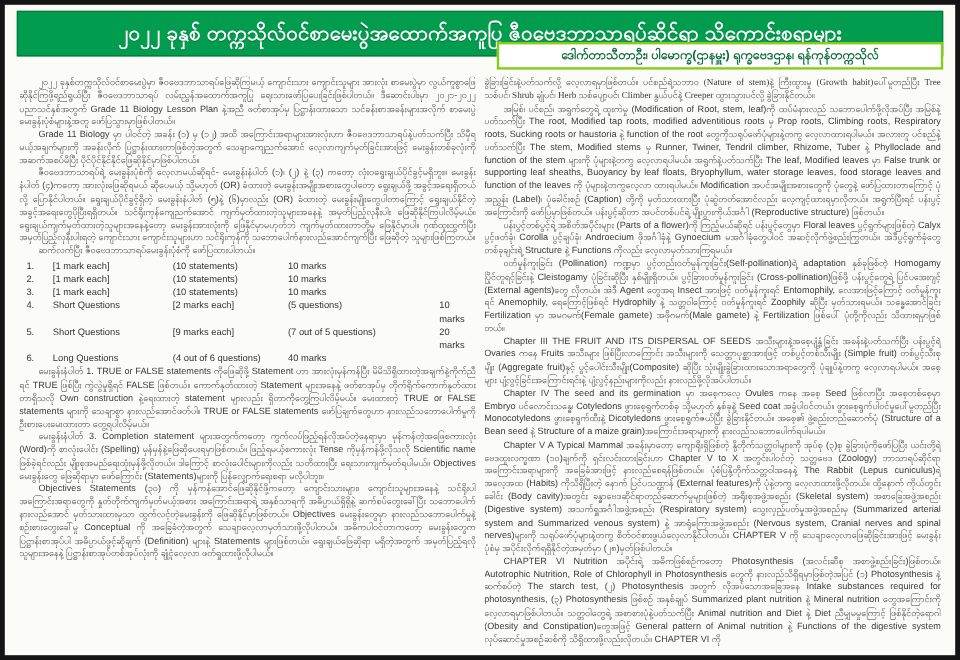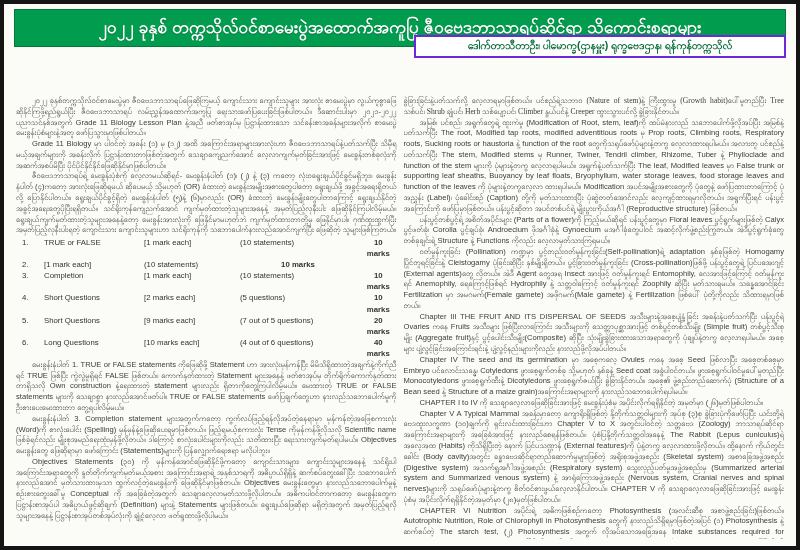--- a/index.html
+++ b/index.html
@@ -22,83 +22,82 @@
     display:flex;align-items:center;justify-content:center;
     box-sizing:border-box;
   }
   .banner-title{
     color:#ffffff;font-weight:bold;font-size:17px;letter-spacing:.2px;
     white-space:nowrap;overflow:hidden;text-shadow:0 1px 0 rgba(0,0,0,.25);
     padding:0 8px;
   }
   .byline-box{
     position:absolute;right:10px;top:31px;width:372px;height:23px;
-    background:#ffffff;border:2px solid #6d28d9;
+    background:#ffffff;border:2px solid #84cc16;
     display:flex;align-items:center;justify-content:center;
     box-sizing:border-box;z-index:2;
   }
   .byline-text{
     color:#0a6b37;font-weight:bold;font-size:10.5px;white-space:nowrap;overflow:hidden;
   }
   .columns{
     position:absolute;left:12px;right:12px;top:60px;bottom:7px;
-    display:flex;gap:7px;margin-top:32px;
+    display:flex;gap:7px;
   }
   .col{
     flex:1 1 0;min-width:0;overflow:hidden;
     font-size:7.6px;line-height:1.42;color:#3c3c3c;
     text-align:justify;
   }
   .col p{margin:0;text-indent:16px;}
   .marks-table{margin:1px 0 1px 6px;}
   .marks-row{
     display:grid;
     grid-template-columns:18px 96px 92px 122px 1fr;
     column-gap:4px;
     font-size:7.8px;color:#333;
   }
-  .marks-row .total{text-align:center;padding-right:6px;font-weight:bold;}
+  .marks-row .total{text-align:left;padding-right:6px;}
 </style>
 </head>
 <body>
 
 <div class="page">
 
   <div class="banner">
     <div class="banner-title">၂၀၂၂ ခုနှစ် တက္ကသိုလ်ဝင်စာမေးပွဲအထောက်အကူပြု ဇီဝဗေဒဘာသာရပ်ဆိုင်ရာ သိကောင်းစရာများ</div>
   </div>
 
   <div class="byline-box">
     <div class="byline-text">ဒေါက်တာသီတာဦး၊ ပါမောက္ခ(ဌာနမှူး) ရုက္ခဗေဒဌာန၊ ရန်ကုန်တက္ကသိုလ်</div>
   </div>
 
   <div class="columns">
 
     <div class="col">
       <p>၂၀၂၂ ခုနှစ်တက္ကသိုလ်ဝင်စာမေးပွဲမှာ ဇီဝဗေဒဘာသာရပ်ဖြေဆိုကြမယ့် ကျောင်းသား ကျောင်းသူများ အားလုံး စာမေးပွဲမှာ လွယ်ကူစွာဖြေဆိုနိုင်ကြဖို့ရည်ရွယ်ပြီး ဇီဝဗေဒဘာသာရပ် လမ်းညွှန်အထောက်အကူပြု ရေးသားဖော်ပြပေးခြင်းဖြစ်ပါတယ်။ ဒီဆောင်းပါးမှာ ၂၀၂၁-၂၀၂၂ ပညာသင်နှစ်အတွက် Grade 11 Biology Lesson Plan နဲ့အညီ ဖတ်စာအုပ်မှ ပြဋ္ဌာန်းထားသော သင်ခန်းစာအခန်းများအလိုက် စာမေးပွဲမေးခွန်းပုံစံများနဲ့အတူ ဖော်ပြသွားမှာဖြစ်ပါတယ်။</p>
       <p>Grade 11 Biology မှာ ပါဝင်တဲ့ အခန်း (၁) မှ (၁၂) အထိ အကြောင်းအရာများအားလုံးဟာ ဇီဝဗေဒဘာသာရပ်နဲ့ပတ်သက်ပြီး သိမှီရမယ့်အချက်များကို အခန်းလိုက် ပြဋ္ဌာန်းထားတာဖြစ်တဲ့အတွက် သေချာကျေညက်အောင် လေ့လာကျက်မှတ်ခြင်းအားဖြင့် မေးခွန်းတစ်ခုလုံးကို အဆက်အစပ်မိပြီး ပိုင်ပိုင်နိုင်နိုင်ဖြေဆိုနိုင်မှာဖြစ်ပါတယ်။</p>
       <p>ဇီဝဗေဒဘာသာရပ်ရဲ့ မေးခွန်းပုံစံကို လေ့လာမယ်ဆိုရင်- မေးခွန်းနံပါတ် (၁)၊ (၂) နဲ့ (၃) ကတော့ လုံးဝရွေးချယ်ပိုင်ခွင့်မရှိဘူး။ မေးခွန်းနံပါတ် (၄)ကတော့ အားလုံးဖြေဆိုရမယ် ဆိုပေမယ့် သို့မဟုတ် (OR) ခံထားတဲ့ မေးခွန်းအမျိုးအစားတွေပါတော့ ရွေးချယ်ဖို့ အခွင့်အရေးရှိတယ်လို့ ပြောနိုင်ပါတယ်။ ရွေးချယ်ပိုင်ခွင့်ရှိတဲ့ မေးခွန်းနံပါတ် (၅)နဲ့ (၆)မှာလည်း (OR) ခံထားတဲ့ မေးခွန်းမျိုးတွေပါတာကြောင့် ရွေးချယ်နိုင်တဲ့ အခွင့်အရေးတွေပိုပြီးရရှိတယ်။ သင်ရိုးကုန်ကျေညက်အောင် ကျက်မှတ်ထားတဲ့သူများအနေနဲ့ အမှတ်ပြည့်လုနီးပါး ဖြေဆိုနိုင်ကြပါလိမ့်မယ်။ ရွေးချယ်ကျက်မှတ်ထားတဲ့သူများအနေနဲ့တော့ မေးခွန်းအားလုံးကို ဖြေနိုင်မှာမဟုတ်ဘဲ ကျက်မှတ်ထားတာတို့မှ ဖြေနိုင်မှာပါ။ ဂုဏ်ထူးထွက်ပြီး အမှတ်ပြည့်လုနီးပါးရတဲ့ ကျောင်းသား ကျောင်းသူများဟာ သင်ရိုးကုန်ကို သဘောပေါက်နားလည်အောင်ကျက်ပြီး ဖြေဆိုတဲ့ သူများဖြစ်ကြတယ်။</p>
+      <p>ဆက်လက်ပြီး ဇီဝဗေဒဘာသာရပ်မေးခွန်းပုံစံကို ဖော်ပြထားပါတယ်။</p>
 
       <div class="marks-table">
         <div class="marks-row">
           <span>1.</span>
-          <span>TRUE or FALSE</span>
           <span>[1 mark each]</span>
           <span>(10 statements)</span>
           <span class="total">10 marks</span>
         </div>
         <div class="marks-row">
           <span>2.</span>
           <span>[1 mark each]</span>
           <span>(10 statements)</span>
           <span class="total">10 marks</span>
         </div>
         <div class="marks-row">
           <span>3.</span>
-          <span>Completion</span>
           <span>[1 mark each]</span>
           <span>(10 statements)</span>
           <span class="total">10 marks</span>
         </div>
         <div class="marks-row">
           <span>4.</span>
           <span>Short Questions</span>
           <span>[2 marks each]</span>
           <span>(5 questions)</span>
           <span class="total">10 marks</span>
@@ -106,39 +105,37 @@
         <div class="marks-row">
           <span>5.</span>
           <span>Short Questions</span>
           <span>[9 marks each]</span>
           <span>(7 out of 5 questions)</span>
           <span class="total">20 marks</span>
         </div>
         <div class="marks-row">
           <span>6.</span>
           <span>Long Questions</span>
-          <span>[10 marks each]</span>
           <span>(4 out of 6 questions)</span>
           <span class="total">40 marks</span>
         </div>
       </div>
 
       <p>မေးခွန်းနံပါတ် 1. TRUE or FALSE statements ကိုဖြေဆိုဖို့ Statement ဟာ အားလုံးမှန်ကန်ပြီး မိမိသိရှိထားတဲ့အချက်နဲ့ကိုက်ညီရင် TRUE ဖြစ်ပြီး ကွဲလွဲမှုရှိရင် FALSE ဖြစ်တယ်။ ကောက်နုတ်ထားတဲ့ Statement များအနေနဲ့ ဖတ်စာအုပ်မှ တိုက်ရိုက်ကောက်နုတ်ထားတာရှိသလို Own construction နဲ့ရေးထားတဲ့ statement များလည်း ရှိတာကိုတွေ့ကြပါလိမ့်မယ်။ မေးထားတဲ့ TRUE or FALSE statements များကို သေချာစွာ နားလည်အောင်ဖတ်ပါ။ TRUE or FALSE statements ဖော်ပြချက်တွေဟာ နားလည်သဘောပေါက်မှုကို ဦးစားပေးမေးထားတာ တွေ့ရပါလိမ့်မယ်။</p>
       <p>မေးခွန်းနံပါတ် 3. Completion statement များအတွက်ကတော့ ကွက်လပ်ဖြည့်ရန်လိုအပ်တဲ့နေရာမှာ မှန်ကန်တဲ့အဖြေစကားလုံး (Word)ကို စာလုံးပေါင်း (Spelling) မှန်မှန်နဲ့ဖြေဆိုပေးရမှာဖြစ်တယ်။ ဖြည့်ရမယ့်စကားလုံး Tense ကိုမှန်ကန်ဖို့လိုသလို Scientific name ဖြစ်ခဲ့ရင်လည်း မျိုးစုအမည်ရေးထုံးမှန်ဖို့လိုတယ်။ ဒါကြောင့် စာလုံးပေါင်းများကိုလည်း သတိထားပြီး ရေးသားကျက်မှတ်ရပါမယ်။ Objectives မေးခွန်းတွေ ဖြေဆိုရာမှာ ဖော်ကြောင်း (Statements)များကို ပြန်လျှောက်ရေးစရာ မလိုပါဘူး။</p>
       <p>Objectives Statements (၃၀) ကို မှန်ကန်အောင်ဖြေဆိုနိုင်ဖို့ကတော့ ကျောင်းသားများ၊ ကျောင်းသူများအနေနဲ့ သင်ရိုးပါ အကြောင်းအရာတွေကို နှုတ်တိုက်ကျက်မှတ်မယ့်အစား အကြောင်းအရာရဲ့ အနှစ်သာရကို အဓိပ္ပာယ်ရှိရှိနဲ့ ဆက်စပ်တွေးခေါ်ပြီး သဘောပေါက်နားလည်အောင် မှတ်သားထားမှသာ ထွက်လင့်တဲ့မေးခွန်းကို ဖြေဆိုနိုင်မှာဖြစ်တယ်။ Objectives မေးခွန်းတွေမှာ နားလည်သဘောပေါက်မှုနဲ့ စဉ်းစားတွေးခေါ်မှု Conceptual ကို အခြေခံတဲ့အတွက် သေချာလေ့လာမှတ်သားဖို့လိုပါတယ်။ အဓိကပါဝင်တာကတော့ မေးခွန်းတွေက ပြဋ္ဌာန်းစာအုပ်ပါ အဓိပ္ပာယ်ဖွင့်ဆိုချက် (Definition) များနဲ့ Statements များဖြစ်တယ်။ ရွေးချယ်ဖြေဆိုရာ မရှိတဲ့အတွက် အမှတ်ပြည့်ရလိုသူများအနေနဲ့ ပြဋ္ဌာန်းစာအုပ်တစ်အုပ်လုံးကို ချုံ့ငုံလေ့လာ ဖတ်ရှုထားဖို့လိုပါမယ်။</p>
 
     </div>
 
     <div class="col">
       <p style="text-indent:0;font-family:Liberation Serif, serif;">ခွဲခြားခြင်းနဲ့ပတ်သက်လို့ လေ့လာရမှာဖြစ်တယ်။ ပင်စည်ရဲ့သဘာဝ (Nature of stem)နဲ့ ကြီးထွားမှု (Growth habit)ပေါ်မူတည်ပြီး Tree သစ်ပင်၊ Shrub ချုံပင်၊ Herb သစ်ပျော့ပင်၊ Climber နွယ်ပင်နဲ့ Creeper ထွားသွားပင်လို့ ခွဲခြားနိုင်တယ်။</p>
       <p>အမြစ်၊ ပင်စည်၊ အရွက်တွေရဲ့ ထူးကဲမှု (Modification of Root, stem, leaf)ကို ထပ်မံနားလည် သဘောပေါက်ဖို့လိုအပ်ပြီး အမြစ်နဲ့ပတ်သက်ပြီး The root, Modified tap roots, modified adventitious roots မှ Prop roots, Climbing roots, Respiratory roots, Sucking roots or haustoria နဲ့ function of the root တွေကိုသရုပ်ဖော်ပုံများနဲ့တကွ လေ့လာထားရပါမယ်။ အလားတူ ပင်စည်နဲ့ပတ်သက်ပြီး The stem, Modified stems မှ Runner, Twiner, Tendril climber, Rhizome, Tuber နဲ့ Phylloclade and function of the stem များကို ပုံများနဲ့တကွ လေ့လာရပါမယ်။ အရွက်နဲ့ပတ်သက်ပြီး The leaf, Modified leaves မှာ False trunk or supporting leaf sheaths, Buoyancy by leaf floats, Bryophyllum, water storage leaves, food storage leaves and function of the leaves ကို ပုံများနဲ့တကွလေ့လာ ထားရပါမယ်။ Modification အပင်အမျိုးအစားတွေကို ပုံတွေနဲ့ ဖော်ပြထားတာကြောင့် ပုံအညွှန်း (Label)၊ ပုံခေါင်းစဉ် (Caption) တို့ကို မှတ်သားထားပြီး ပုံဆွဲတတ်အောင်လည်း လေ့ကျင့်ထားရမှာလိုတယ်။ အရွက်ပြီးရင် ပန်းပွင့်အကြောင်းကို ဖော်ပြမှာဖြစ်တယ်။ ပန်းပွင့်ဆိုတာ အပင်တစ်ပင်ရဲ့ မျိုးပွားကိုယ်အင်္ဂါ (Reproductive structure) ဖြစ်တယ်။</p>
       <p>ပန်းပွင့်တစ်ပွင့်ရဲ့ အစိတ်အပိုင်းများ (Parts of a flower)ကို ကြည့်မယ်ဆိုရင် ပန်းပွင့်တွေမှာ Floral leaves ပွင့်ရွက်များဖြစ်တဲ့ Calyx ပွင့်ဖတ်ခုံ၊ Corolla ပွင့်ချပ်ခုံ၊ Androecium ဖိုအင်္ဂါခုံနဲ့ Gynoecium မအင်္ဂါခုံတွေပါဝင် အဆင့်လိုက်ဖွဲ့စည်းကြွတယ်။ အဲဒီပွင့်ရွက်ခုံတွေ တစ်ခုချင်းရဲ့ Structure နဲ့ Functions ကိုလည်း လေ့လာမှတ်သားကြရမယ်။</p>
       <p>ဝတ်မှုန်ကူးခြင်း (Pollination) ကဏ္ဍမှာ ပွင့်တည်းဝတ်မှုန်ကူးခြင်း(Self-pollination)ရဲ့ adaptation နှစ်ခုဖြစ်တဲ့ Homogamy ပြိုင်တူရင့်ခြင်းနဲ့ Cleistogamy ပုံခြင်းဆိုပြီး နှစ်မျိုးရှိတယ်။ ပွင့်ခြားဝတ်မှုန်ကူးခြင်း (Cross-pollination)ဖြစ်ဖို့ ပန်းပွင့်တွေရဲ့ ပြင်ပအေးဂျင့် (External agents)တွေ လိုတယ်။ အဲဒီ Agent တွေအရ Insect အားဖြင့် ဝတ်မှုန်ကူးရင် Entomophily, လေအားဖြင့်ကြောင့် ဝတ်မှုန်ကူးရင် Anemophily, ရေကြောင့်ဖြစ်ရင် Hydrophily နဲ့ သတ္တဝါကြောင့် ဝတ်မှုန်ကူးရင် Zoophily ဆိုပြီး မှတ်သားရမယ်။ သန္ဓေအောင်ခြင်း Fertilization မှာ အမဂမက်(Female gamete) အဖိုဂမက်(Male gamete) နဲ့ Fertilization ဖြစ်ပေါ် ပုံတို့ကိုလည်း သိထားရမှာဖြစ်တယ်။</p>
       <p>Chapter III THE FRUIT AND ITS DISPERSAL OF SEEDS အသီးများနဲ့အစေ့ပျံ့နှံ့ခြင်း အခန်းနဲ့ပတ်သက်ပြီး ပန်းပွင့်ရဲ့ Ovaries ကနေ Fruits အသီးများ ဖြစ်ပြီးလာကြောင်း အသီးများကို သေတ္တာပုစ္ဆာအားဖြင့် တစ်ပွင့်တစ်သီးမျိုး (Simple fruit) တစ်ပွင့်သီးစုမျိုး (Aggregate fruit)နှင့် ပွင့်ပေါင်းသီးမျိုး(Composite) ဆိုပြီး သုံးမျိုးခွဲခြားထားသောအရာတွေကို ပုံချုပ်နဲ့တကွ လေ့လာရပါမယ်။ အစေ့များ ပျံ့လွင့်ခြင်းအကြောင်းရင်းနဲ့ ပျံ့လွင့်နည်းများကိုလည်း နားလည်ဖို့လိုအပ်ပါတယ်။</p>
       <p>Chapter IV The seed and its germination မှာ အစေ့ကလေ့ Ovules ကနေ အစေ့ Seed ဖြစ်လာပြီး အစေ့တစ်စေ့မှာ Embryo ပင်လောင်းသန္ဓေ၊ Cotyledons ဖွားစေ့ရွက်တစ်ခု သို့မဟုတ် နှစ်ခုနဲ့ Seed coat အခွံပါဝင်တယ်။ ဖွားစေ့ရွက်ပါဝင်မှုပေါ်မူတည်ပြီး Monocotyledons ဖွားစေ့ရွက်ထီးနဲ့ Dicotyledons ဖွားစေ့ရွက်ဇယ်ပြီး ခွဲခြားနိုင်တယ်။ အစေ့၏ ဖွဲ့စည်းတည်ဆောက်ပုံ (Structure of a Bean seed နဲ့ Structure of a maize grain)အကြောင်းအရာများကို နားလည်သဘောပေါက်ရပါမယ်။</p>
-      <p>CHAPTER I to IV ကို သေချာလေ့လာဖြေဆိုခြင်းအားဖြင့် မေးခွန်းပုံစံမှ အပိုင်းလိုက်ရရှိနိုင်တဲ့ အမှတ်မှာ (၂၆)မှတ်ဖြစ်ပါတယ်။</p>
       <p>Chapter V A Typical Mammal အခန်းမှာတော့ ကျောရိုးရှိဖြစ်တဲ့ နို့တိုက်သတ္တဝါများကို အုပ်စု (၃)စု ခွဲခြားပုံကိုဖော်ပြပြီး ယင်းတို့ရဲ့ ဗေဒထူးလက္ခဏာ (၁၀)ချက်ကို ရှင်းလင်းထားခြင်းဟာ Chapter V to X အတွင်းပါဝင်တဲ့ သတ္တဗေဒ (Zoology) ဘာသာရပ်ဆိုင်ရာ အကြောင်းအရာများကို အခြေခံအားဖြင့် နားလည်စေရန်ဖြစ်တယ်။ ပုံစံပြနို့တိုက်သတ္တဝါအနေနဲ့ The Rabbit (Lepus cuniculus)ရဲ့အလေ့အထ (Habits) ကိုသိရှိပြီးတဲ့ နောက် ပြင်ပသဏ္ဌာန် (External features)ကို ပုံနဲ့တကွ လေ့လာထားဖို့လိုတယ်။ ထို့နောက် ကိုယ်တွင်းခေါင်း (Body cavity)အတွင်း ခန္ဓာဗေဒဆိုင်ရာတည်ဆောက်မှုများဖြစ်တဲ့ အရိုးစုအဖွဲ့အစည်း (Skeletal system) အစာခြေအဖွဲ့အစည်း (Digestive system) အသက်ရှူအင်္ဂါအဖွဲ့အစည်း (Respiratory system) သွေးလှည့်ပတ်မှုအဖွဲ့အစည်းမှ (Summarized arterial system and Summarized venous system) နဲ့ အာရုံကြောအဖွဲ့အစည်း (Nervous system, Cranial nerves and spinal nerves)များကို သရုပ်ဖော်ပုံများနဲ့တကွ စိတ်ဝင်စားဖွယ်လေ့လာနိုင်ပါတယ်။ CHAPTER V ကို သေချာလေ့လာဖြေဆိုခြင်းအားဖြင့် မေးခွန်းပုံစံမှ အပိုင်းလိုက်ရရှိနိုင်တဲ့အမှတ်မှာ (၂၈)မှတ်ဖြစ်ပါတယ်။</p>
       <p>CHAPTER VI Nutrition အပိုင်းရဲ့ အဓိကဖြစ်စဉ်ကတော့ Photosynthesis (အလင်းဆီစု အစာဖွဲ့စည်းခြင်း)ဖြစ်တယ်။ Autotrophic Nutrition, Role of Chlorophyll in Photosynthesis တွေကို နားလည်သိရှိရမှာဖြစ်တဲ့အပြင် (၁) Photosynthesis နဲ့ ဆက်စပ်တဲ့ The starch test, (၂) Photosynthesis အတွက် လိုအပ်သောအခြေအနေ Intake substances required for photosynthesis, (၃) Photosynthesis ဖြစ်စဉ် အနှစ်ချုပ် Summarized plant nutrition နဲ့ Mineral nutrition တွေအကြောင်းကို လေ့လာရမှာဖြစ်ပါတယ်။ သတ္တဝါတွေရဲ့ အစာစားပုံနဲ့ပတ်သက်ပြီး Animal nutrition and Diet နဲ့ Diet ညီမျှမမှုကြောင့် ဖြစ်နိုင်တဲ့ရောဂါ (Obesity and Constipation)တွေအဖြင့် General pattern of Animal nutrition နဲ့ Functions of the digestive system လုပ်ဆောင်မှုအစဉ်ဆစ်ကို သိရှိထားဖို့လည်းလိုတယ်။ CHAPTER VI ကို</p>
 
     </div>
 
   </div>
 </div>
 
 </body></html>

